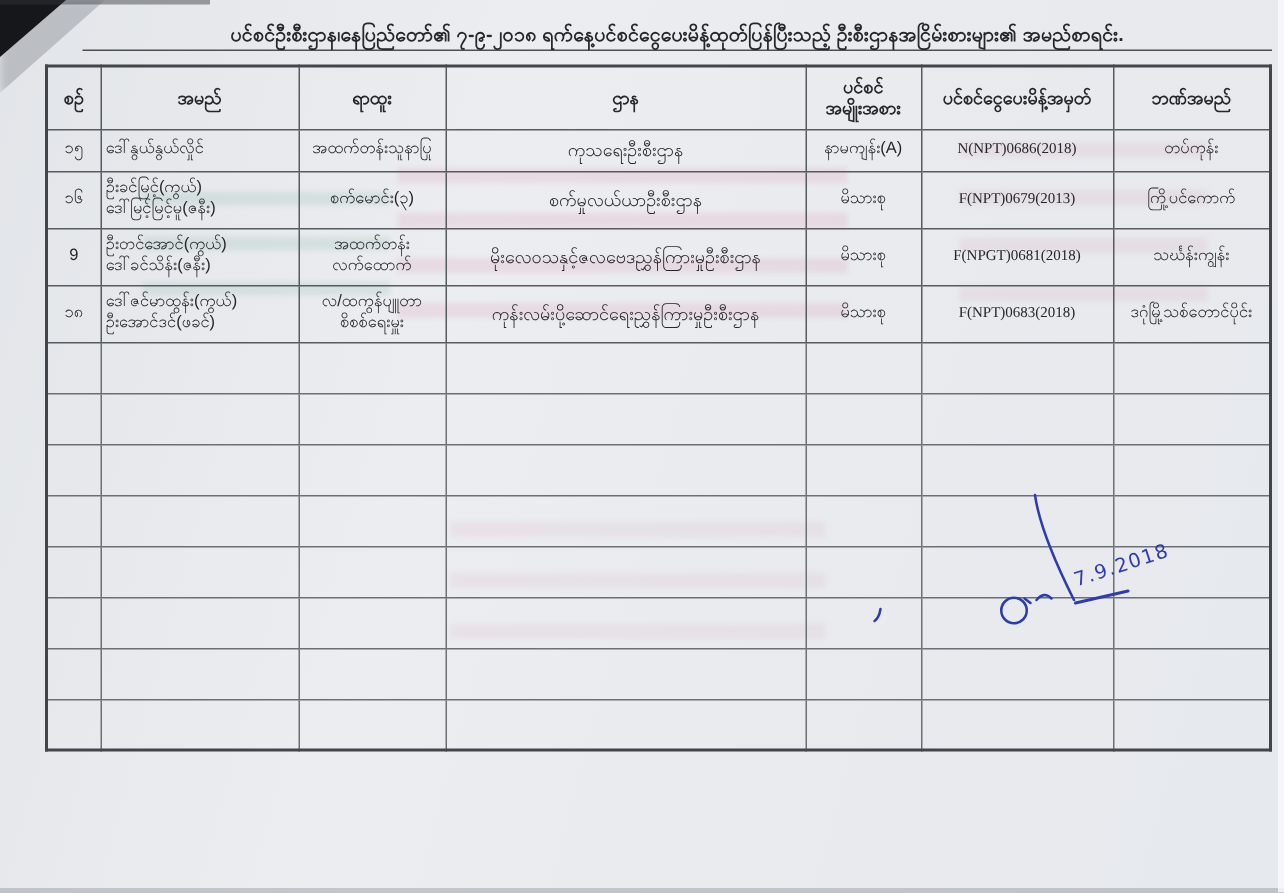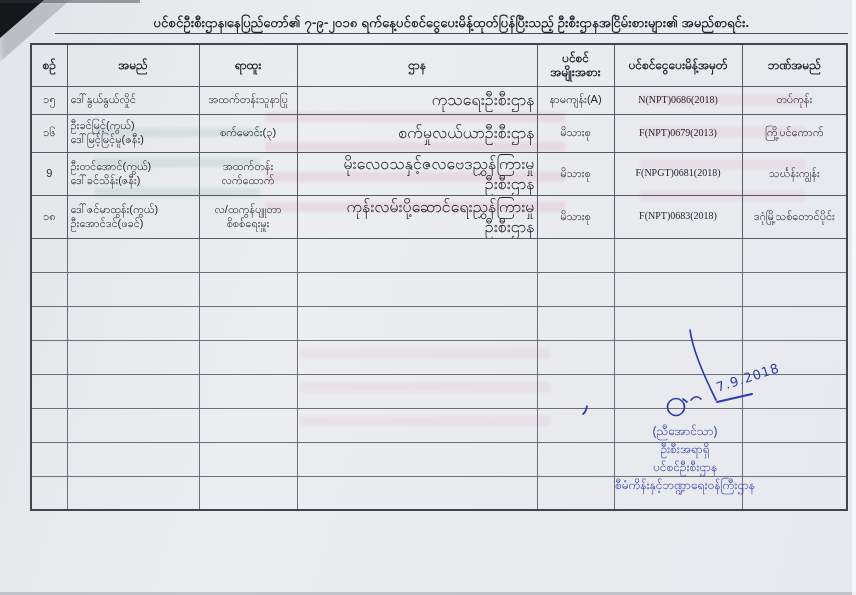--- a/index.html
+++ b/index.html
@@ -49,21 +49,21 @@
     border:1px solid #565b62;
     vertical-align:middle; text-align:center;
     padding:1px 2px; overflow:hidden;
     white-space:pre-line;
   }
   .pension-table thead tr { height:42px;margin-top:16px; }
   .pension-table th { font-size:12px; font-weight:600; line-height:1.2; }
   .pension-table td { font-size:11px; line-height:1.25; }
   .pension-table td[data-name="cell-name"] { text-align:left; padding-left:3px; }
   .pension-table td[data-name="cell-order_no"] { font-family:"Liberation Serif", serif; font-size:10px; }
-  .pension-table td[data-name="cell-department"] { font-size:16px;text-align:right; }
+  .pension-table td[data-name="cell-department"] { font-size:12px; }
   tr.r0 { height:28px; } tr.r1 { height:38px; } tr.r2 { height:38px; }
   tr.r3 { height:38px; } tr.r4 { height:30px; } tr.r5 { height:34px; }
   tr.empty-row { height:34px; }
   tr.empty-row td { border-color:#6b7076; }
 
   
   .sig { position:absolute; left:575px; top:322px; width:220px; color:#2e3cae; }
   .scribble { position:absolute; left:0; top:0; }
   .sig-date {
     position:absolute; left:140px; top:48px;
@@ -236,21 +236,15 @@
       <g fill="none" stroke="#2e3cae" stroke-width="1.7" stroke-linecap="round">
         <path d="M12,84 q-1,6 -4,8"></path>
         <circle cx="101" cy="85" r="8.5"></circle>
         <path d="M108,77 l4,3"></path>
         <path d="M116,78 q5,-6 10,-1"></path>
         <path d="M115,8 C118,30 130,56 141,78"></path>
         <path d="M142,80 L177,72" stroke-width="2"></path>
       </g>
     </svg>
     <div class="sig-date" data-name="signature-date">7.9.2018</div>
-    <div class="sig-text" data-name="signatory-text">
-      <div class="sig-line" data-name="signatory-name">(ညီအောင်သာ)</div>
-      <div class="sig-line" data-name="signatory-title">ဦးစီးအရာရှိ</div>
-      <div class="sig-line" data-name="signatory-department">ပင်စင်ဦးစီးဌာန</div>
-      <div class="sig-line sig-ministry" data-name="signatory-ministry">စီမံကိန်းနှင့်ဘဏ္ဍာရေးဝန်ကြီးဌာန</div>
-    </div>
   </div>
 
 </div>
 
 </body></html>

